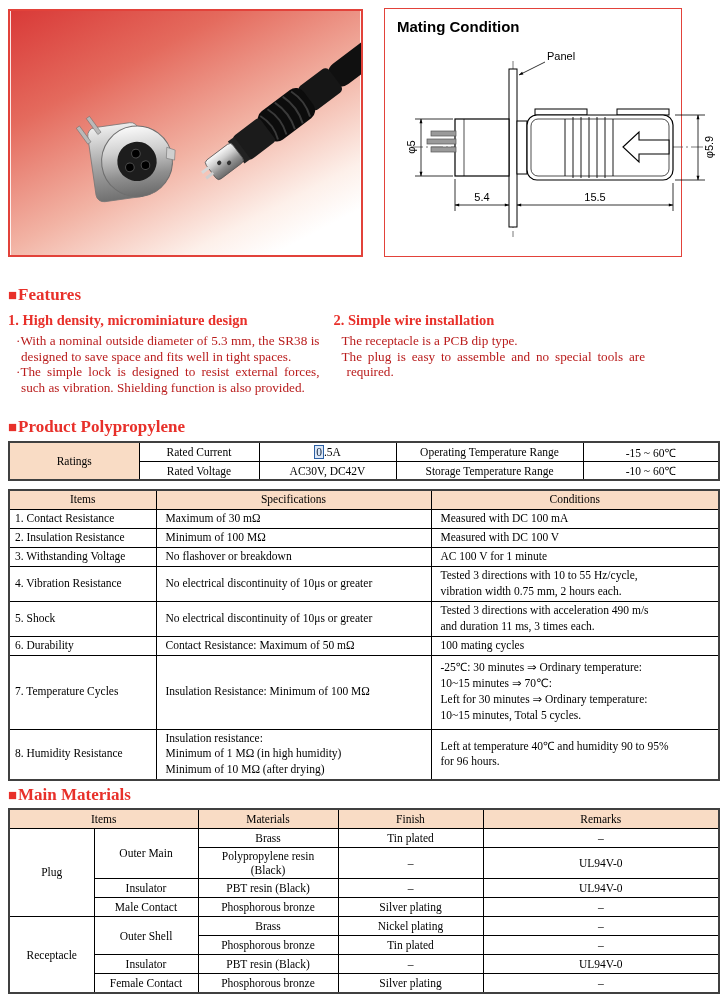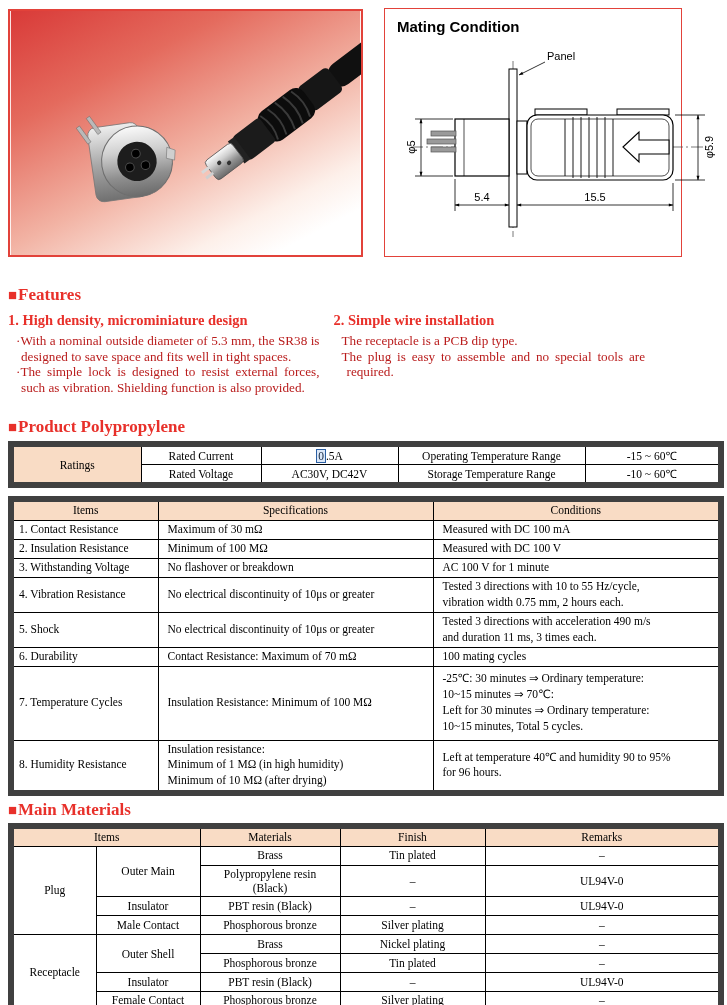--- a/index.html
+++ b/index.html
@@ -44,21 +44,21 @@
   .feature-title { font-size: 14.5px; font-weight: bold; color: #e8302a; margin-bottom: 4px; }
   .feature-body { padding-left: 13px; }
   .feature-body p {
     font-size: 13.2px; line-height: 1.18; color: #b91c1c;
     text-align: justify; text-indent: -5px;
   }
 
   
   table { border-collapse: collapse; table-layout: fixed; width: 710px; background: #fff; }
   td { border: 1px solid #000; font-size: 11.5px; color: #000; padding: 1px 6px; vertical-align: middle; }
-  .t-outer { border: 6px solid #404040; }
+  .t-outer { border: 2px solid #404040; }
   .hdr { background: #f9dcc5; text-align: center; }
   .preline { white-space: pre-line; }
 
   .ratings-table { margin-top: 4px; }
   .ratings-table td { height: 19px; text-align: center; }
   .ratings-table .hdr { height: 38px; }
 
   .spec-table { margin-top: 8px; }
   .spec-table td { line-height: 1.38; }
   .spec-table .c-item { padding-left: 5px; }
@@ -292,21 +292,21 @@
 vibration width 0.75 mm, 2 hours each.</td>
         </tr>
         <tr class="r34">
           <td class="c-item">5. Shock</td>
           <td class="c-spec">No electrical discontinuity of 10μs or greater</td>
           <td class="c-cond preline">Tested 3 directions with acceleration 490 m/s
 and duration 11 ms, 3 times each.</td>
         </tr>
         <tr class="r19">
           <td class="c-item">6. Durability</td>
-          <td class="c-spec">Contact Resistance: Maximum of 70 mΩ</td>
+          <td class="c-spec">Contact Resistance: Maximum of 50 mΩ</td>
           <td class="c-cond">100 mating cycles</td>
         </tr>
         <tr class="r74">
           <td class="c-item">7. Temperature Cycles</td>
           <td class="c-spec">Insulation Resistance: Minimum of 100 MΩ</td>
           <td class="c-cond preline">-25℃: 30 minutes ⇒ Ordinary temperature:
 10~15 minutes ⇒ 70℃:
 Left for 30 minutes ⇒ Ordinary temperature:
 10~15 minutes, Total 5 cycles.</td>
         </tr>

